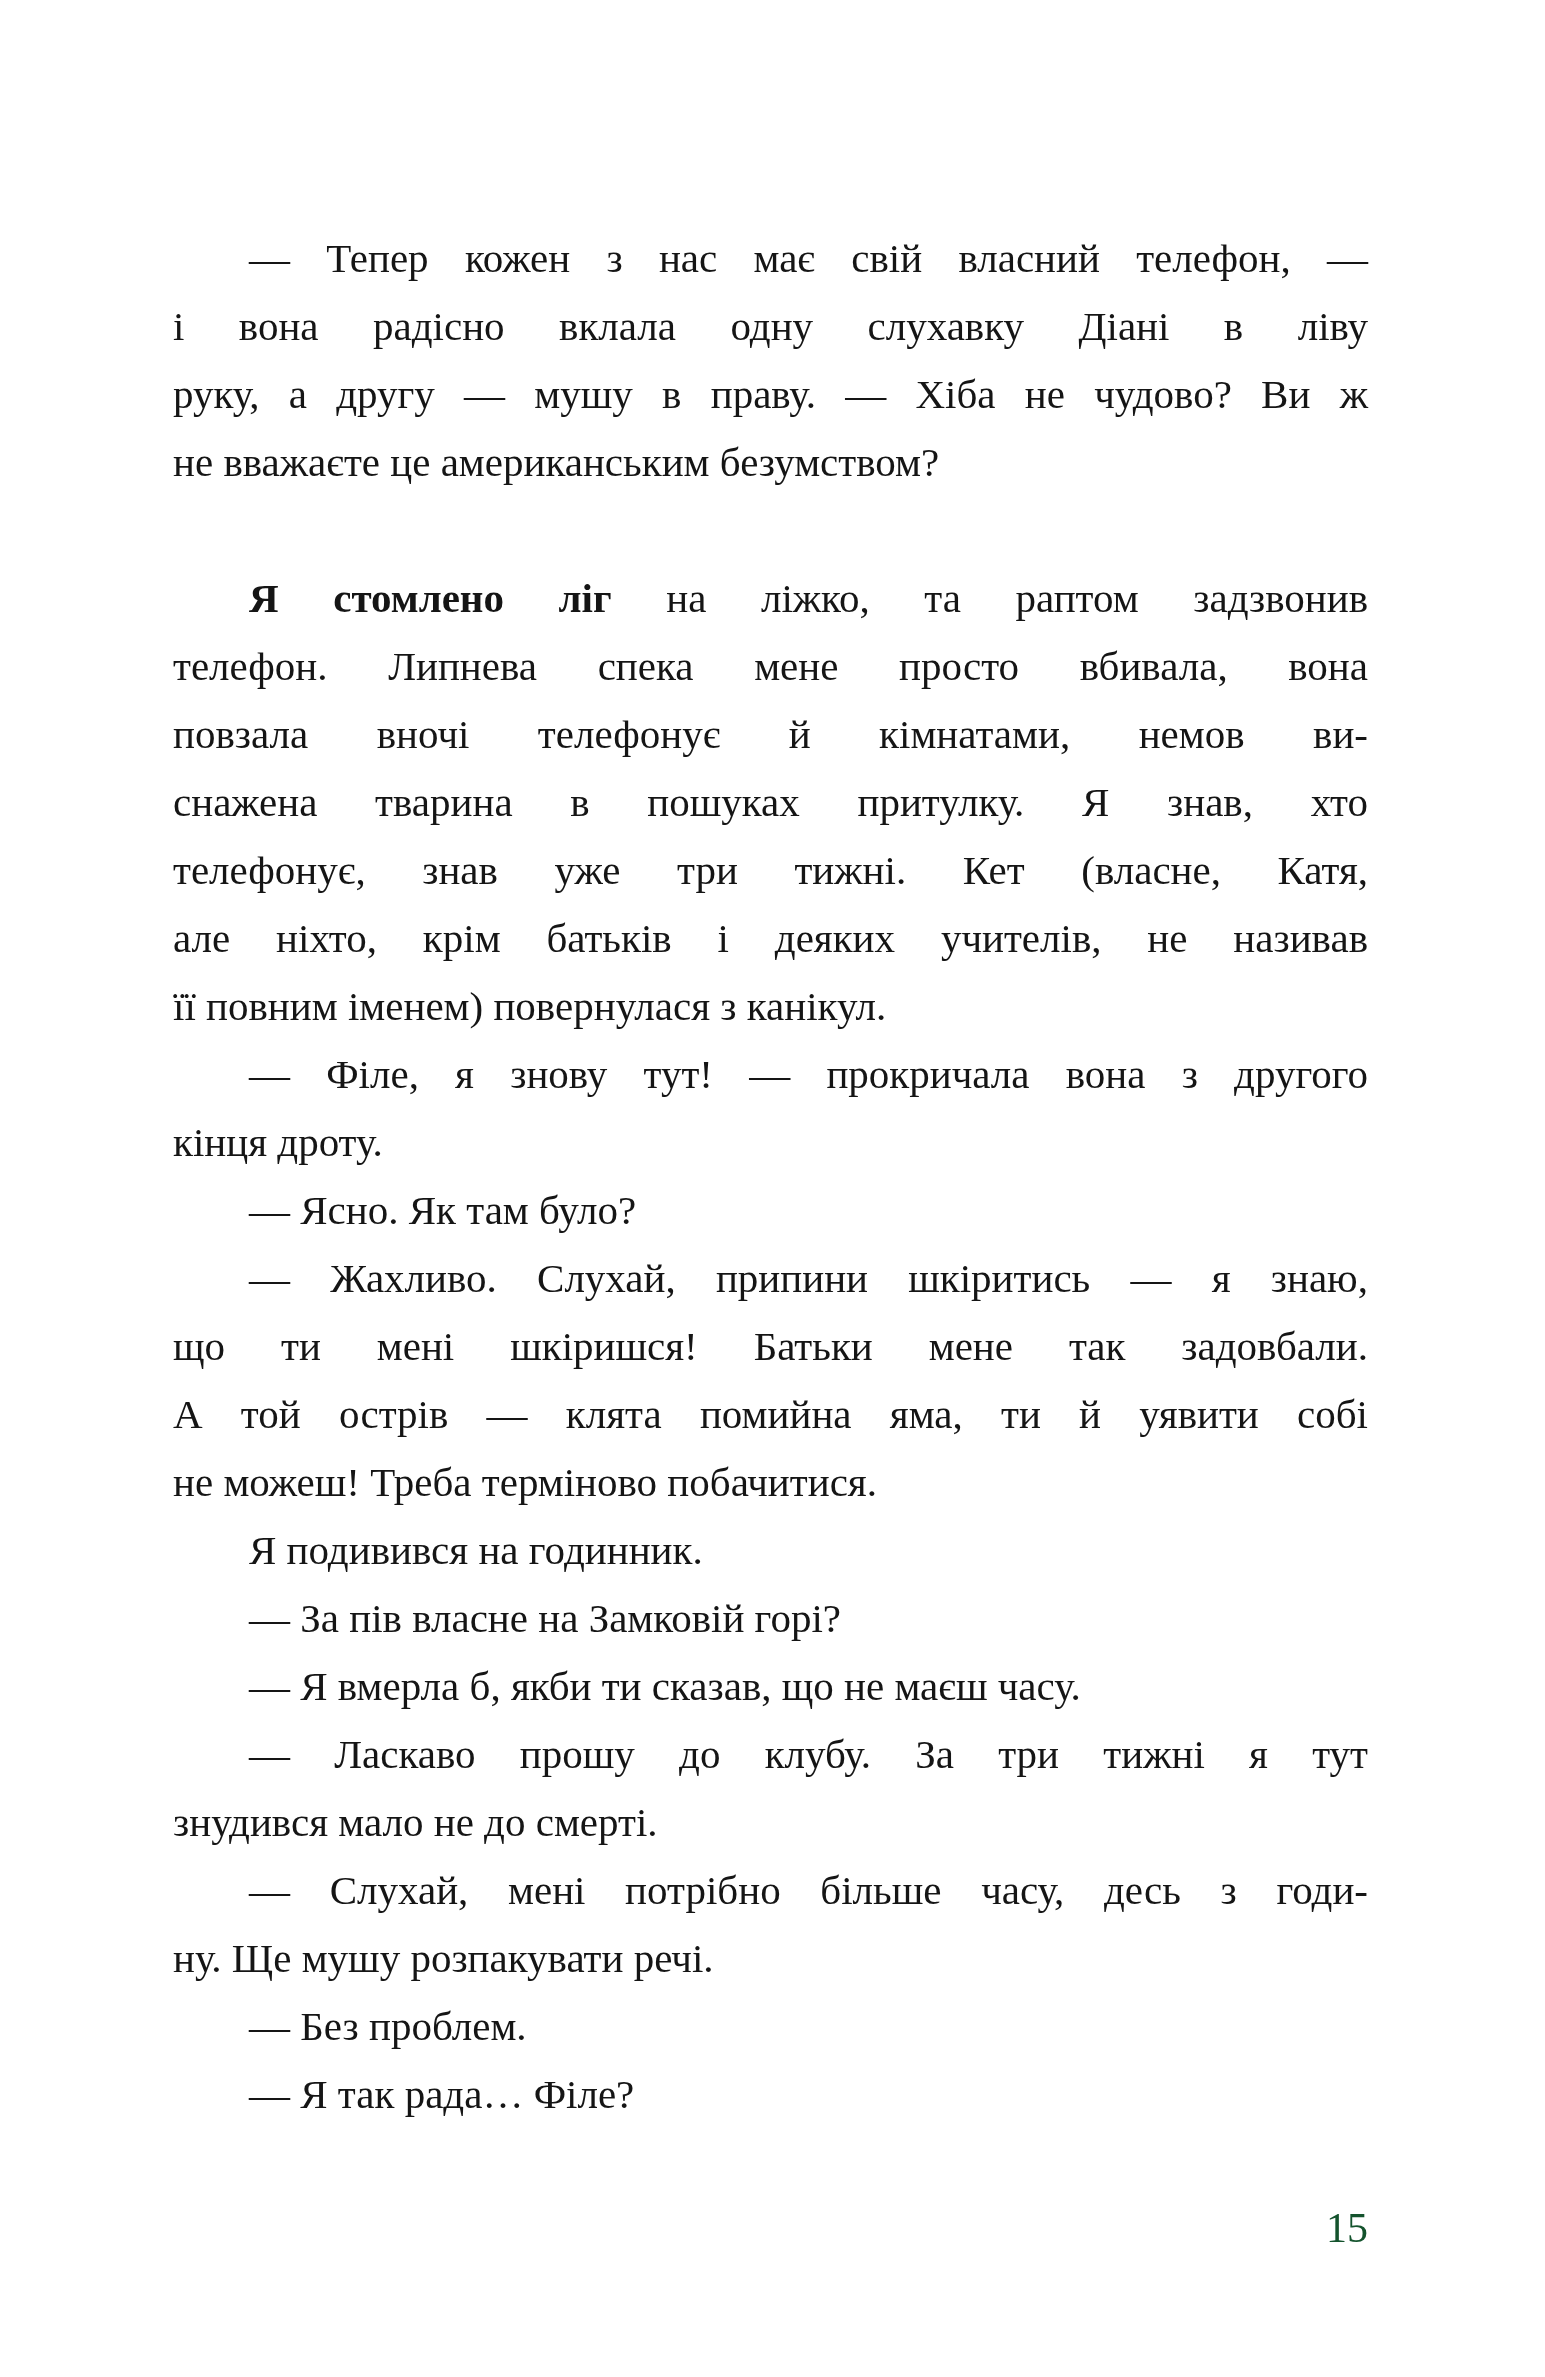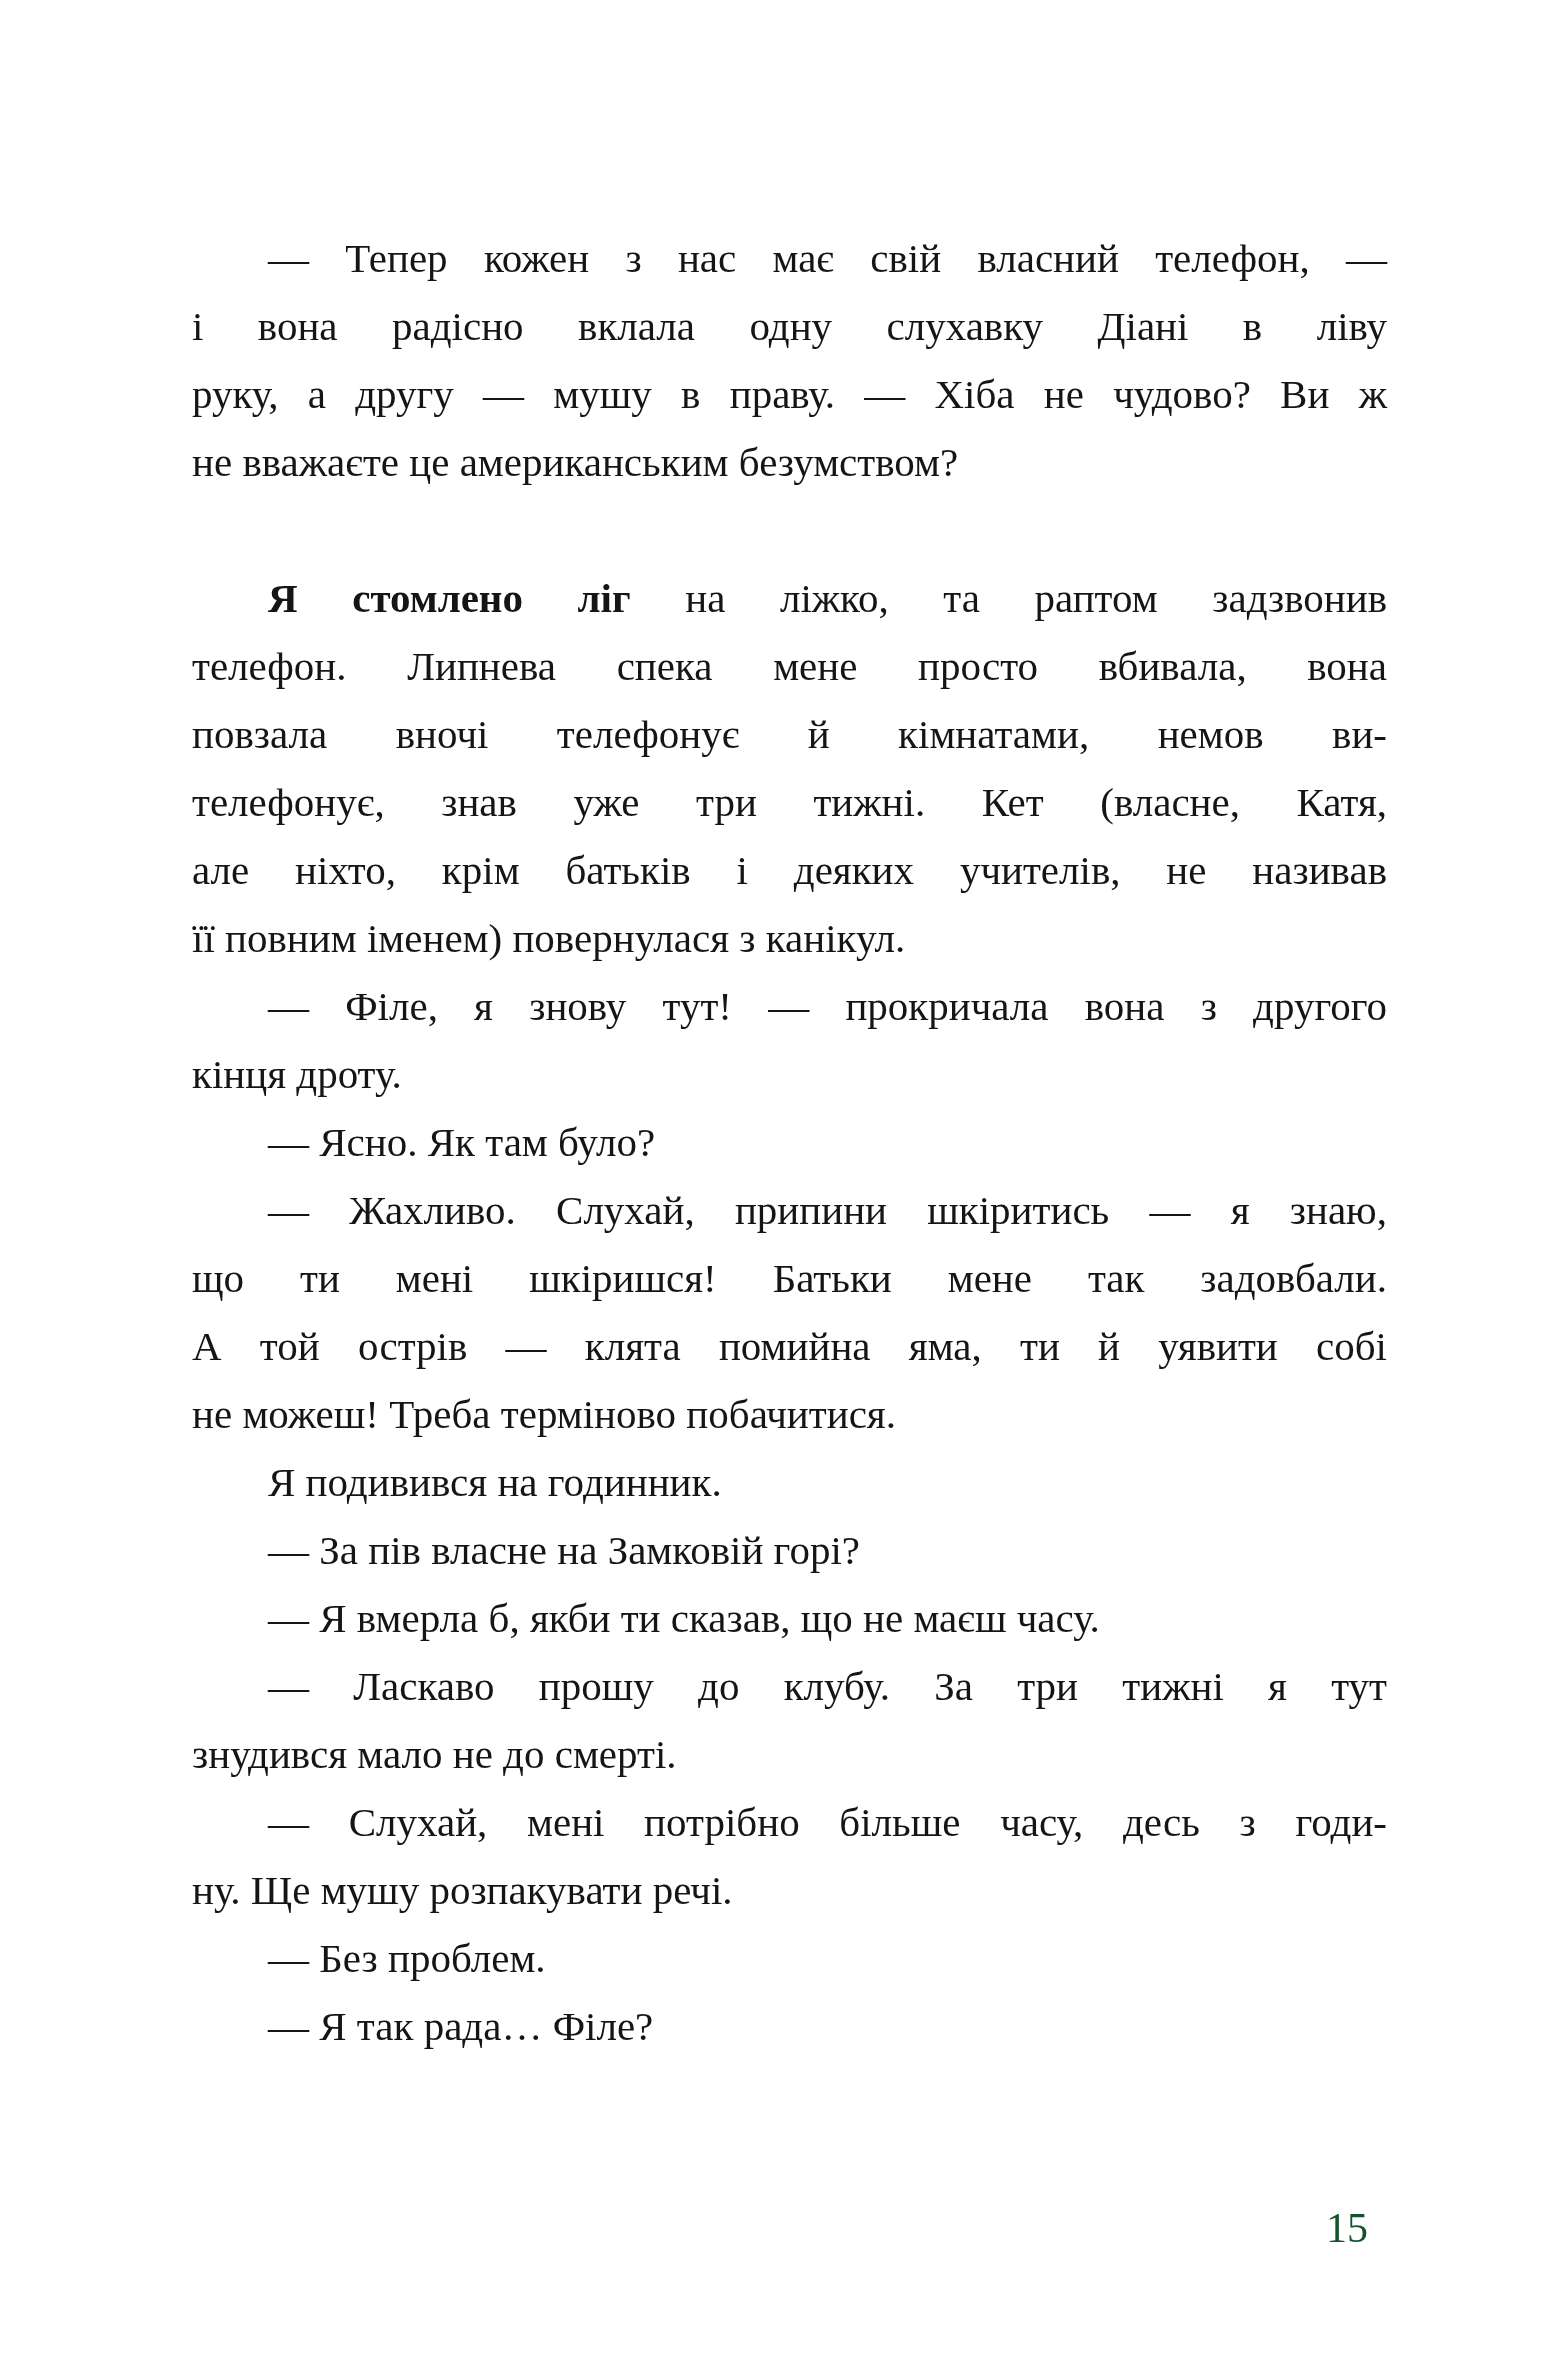--- a/index.html
+++ b/index.html
@@ -14,21 +14,20 @@
     background: #ffffff;
     color: #151515;
     font-family: "Liberation Serif", "DejaVu Serif", serif;
     overflow: hidden;
   }
   .text-block {
     position: absolute;
     left: 173px;
     top: 224px;
     width: 1195px;
-    margin-left: 19px;
   }
   .para { margin: 0; }
   .gap-before { margin-top: 68px; }
   .line {
     font-size: 41px;
     line-height: 68px;
     letter-spacing: 0;
   }
   .just {
     text-align: justify;
@@ -55,20 +54,21 @@
       <div class="para">
         <div class="line just indent"><span class="">— Тепер кожен з нас має свій власний телефон, —</span></div>
         <div class="line just"><span class="">і вона радісно вклала одну слухавку Діані в ліву</span></div>
         <div class="line just"><span class="">руку, а другу — мушу в праву. — Хіба не чудово? Ви ж</span></div>
         <div class="line"><span class="">не вважаєте це американським безумством?</span></div>
       </div>
       <div class="para gap-before">
         <div class="line just indent"><span class="b">Я стомлено ліг</span><span class=""> на ліжко, та раптом задзвонив</span></div>
         <div class="line just"><span class="">телефон. Липнева спека мене просто вбивала, вона</span></div>
         <div class="line just"><span class="">повзала вночі телефонує й кімнатами, немов ви-</span></div>
+        <div class="line just"><span class="">снажена тварина в пошуках притулку. Я знав, хто</span></div>
         <div class="line just"><span class="">телефонує, знав уже три тижні. Кет (власне, Катя,</span></div>
         <div class="line just"><span class="">але ніхто, крім батьків і деяких учителів, не називав</span></div>
         <div class="line"><span class="">її повним іменем) повернулася з канікул.</span></div>
       </div>
       <div class="para">
         <div class="line just indent"><span class="">— Філе, я знову тут! — прокричала вона з другого</span></div>
         <div class="line"><span class="">кінця дроту.</span></div>
       </div>
       <div class="para">
         <div class="line indent"><span class="">— Ясно. Як там було?</span></div>

